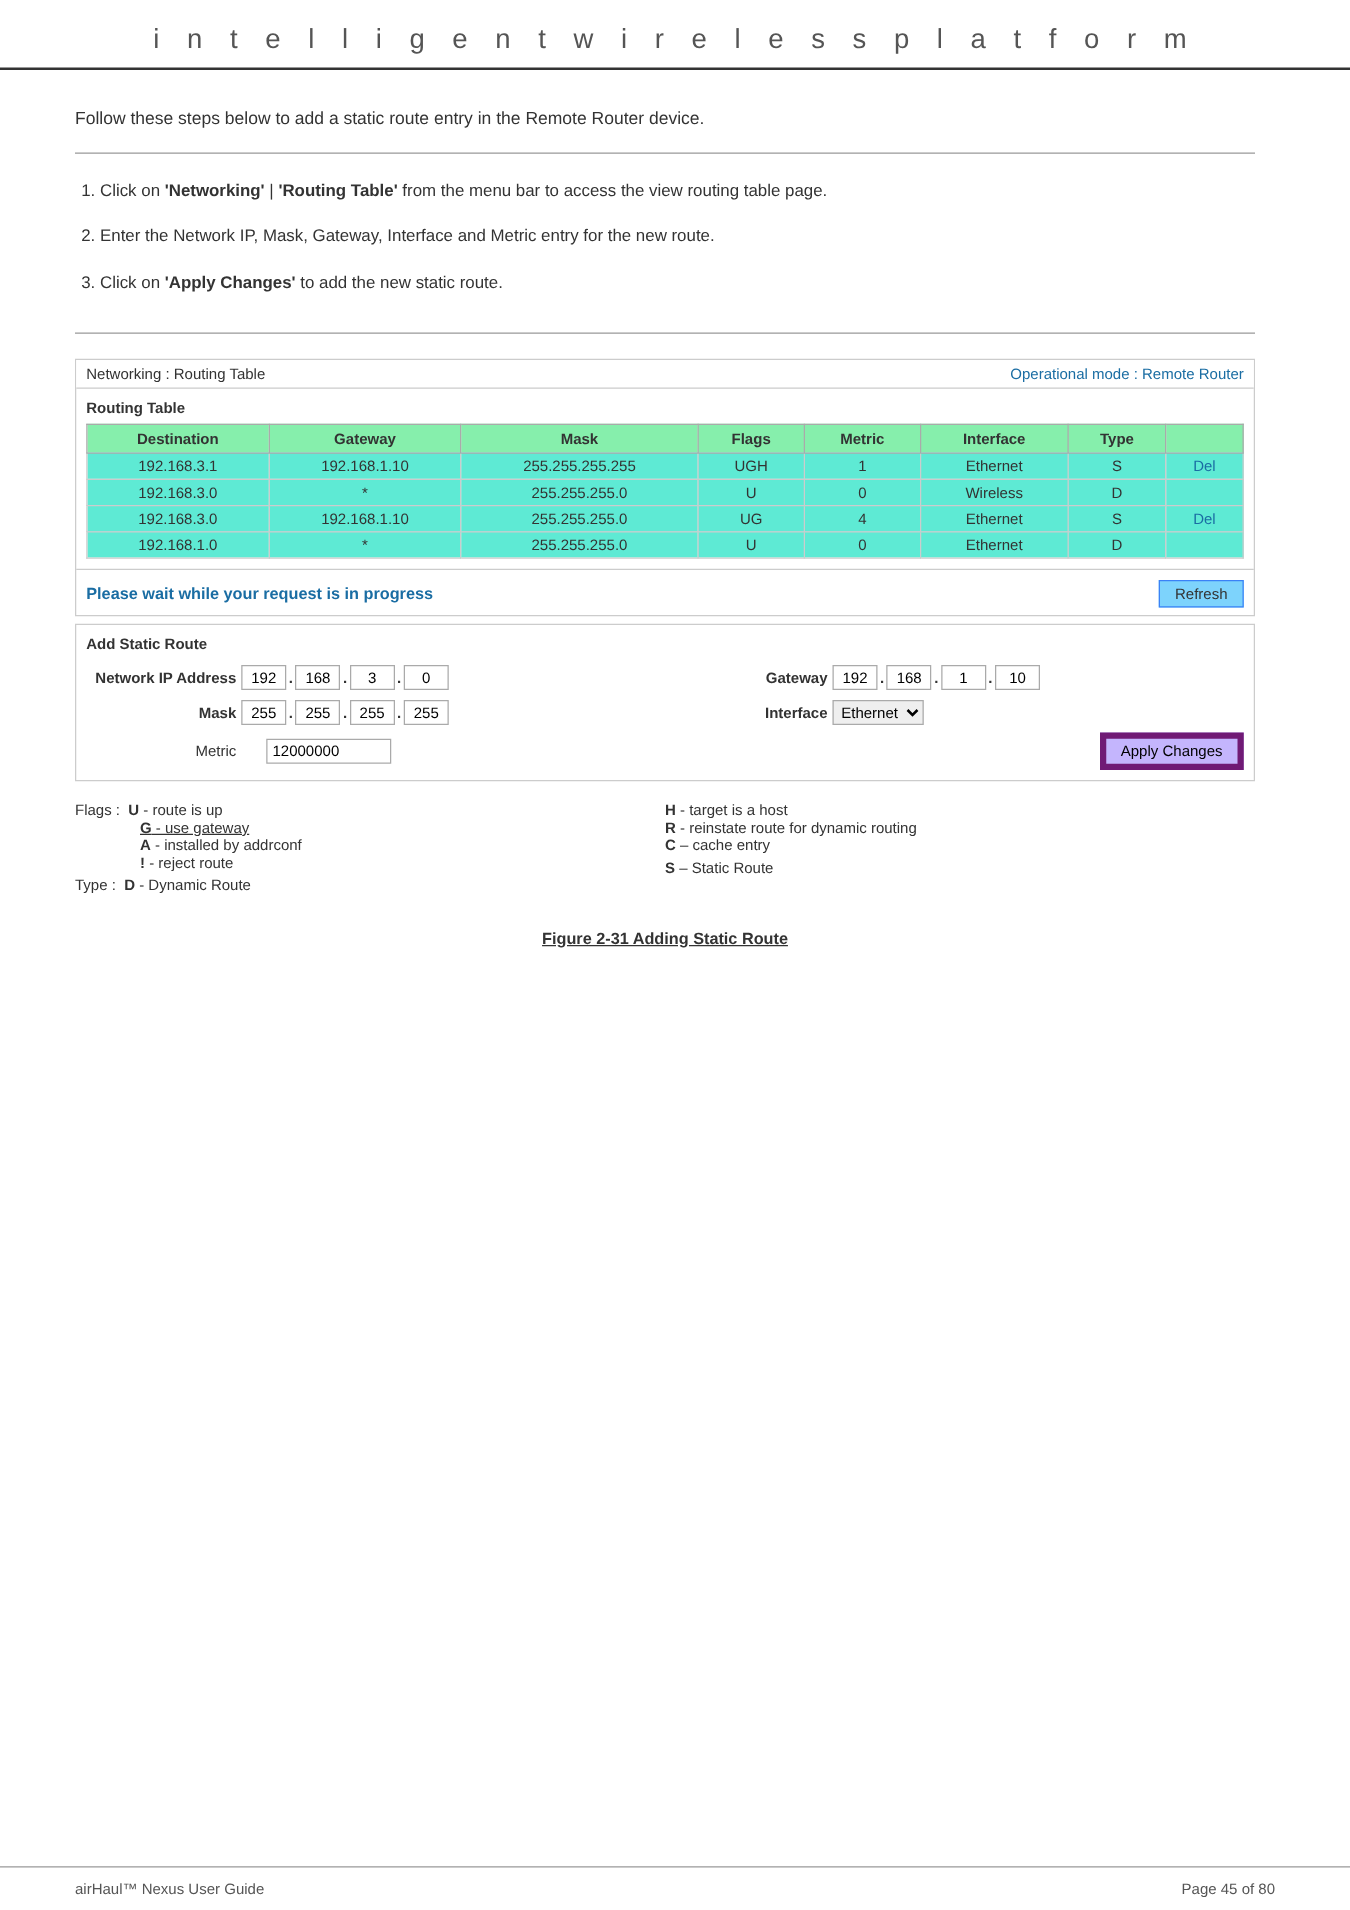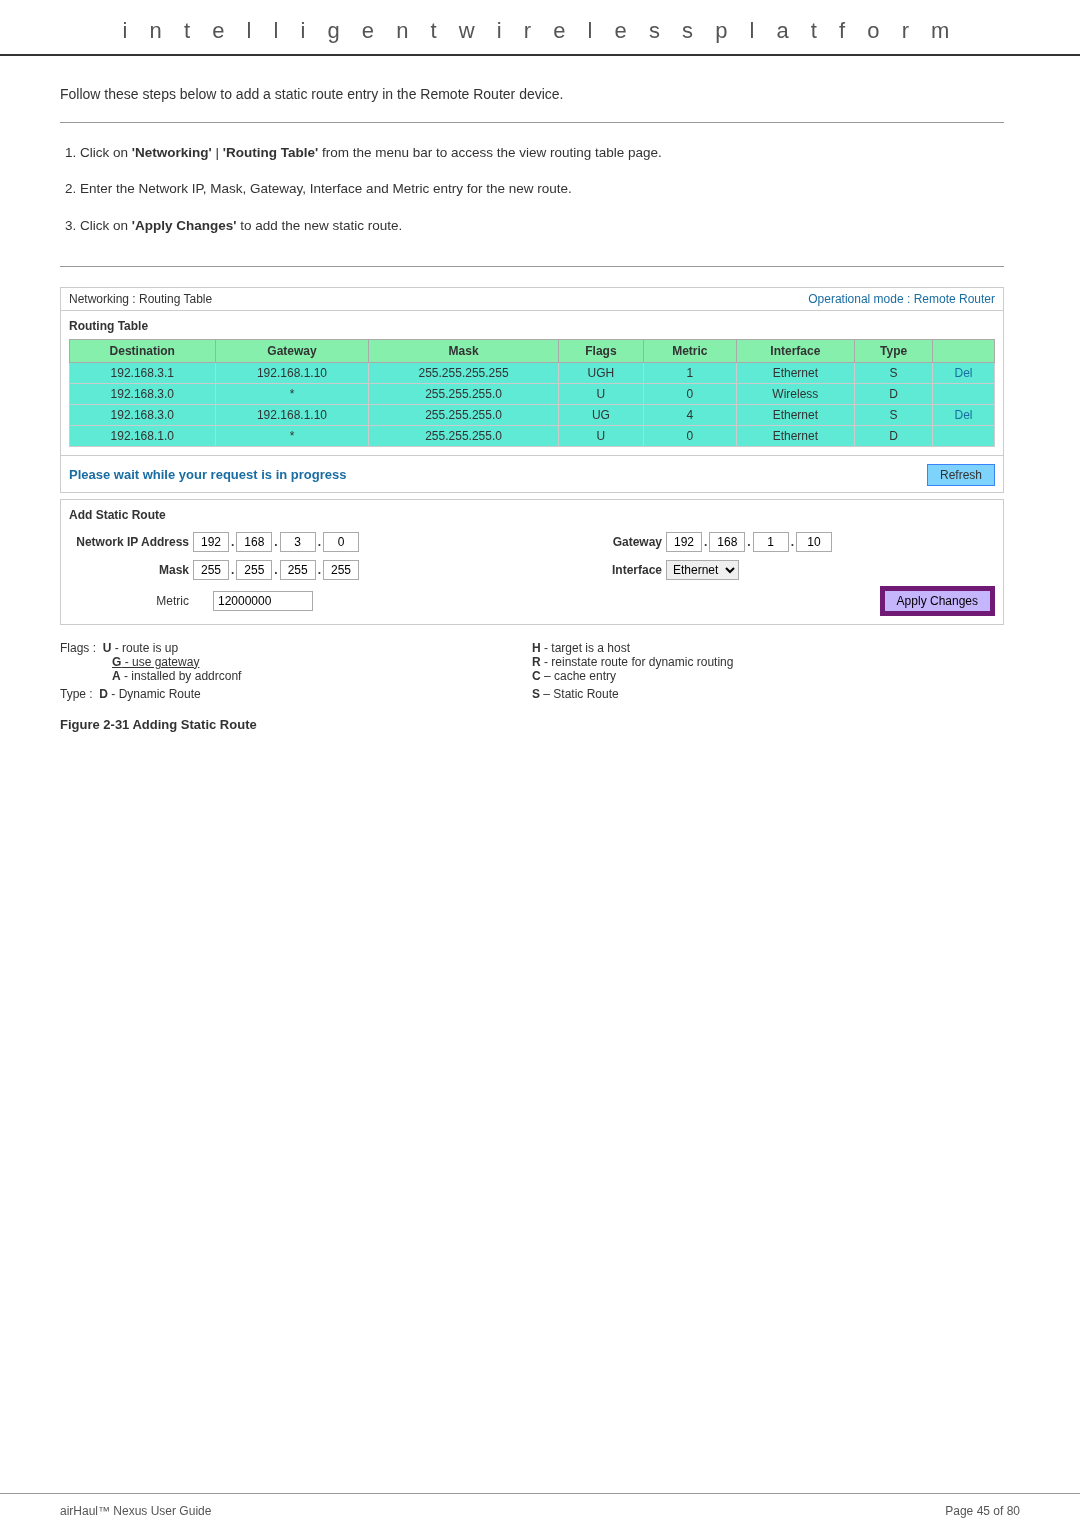--- a/index.html
+++ b/index.html
@@ -206,23 +206,25 @@
       display: block;
     }
     select.interface-select {
       border: 1px solid #aaa;
       font-size: 12px;
       padding: 1px 2px;
     }
 
     
     .figure-caption {
+      text-align: center;
       font-size: 13px;
       font-weight: bold;
-      margin-top: 16px;
+      margin-top: 28px;
+      text-decoration: underline;
     }
 
     
     .footer {
       position: absolute;
       bottom: 0;
       left: 0;
       right: 0;
       border-top: 1px solid #999;
       padding: 10px 60px;
@@ -395,20 +397,21 @@
   </div>
 
   <div style="margin-top:16px; font-size:12px;">
     <div style="display:grid; grid-template-columns:1fr 1fr; gap:2px 0;">
       <div>
         <div>
           <span>Flags : &nbsp;</span><strong>U</strong><span> - route is up</span>
         </div>
         <div style="padding-left:52px;text-decoration:underline;"><strong>G</strong><span> - use gateway</span></div>
         <div style="padding-left:52px;"><strong>A</strong><span> - installed by addrconf</span></div>
+        <div style="padding-left:52px;"><strong>!</strong><span> - reject route</span></div>
         <div style="margin-top:4px;">
           <span>Type : &nbsp;</span><strong>D</strong><span> - Dynamic Route</span>
         </div>
       </div>
       <div>
         <div><strong>H</strong><span> - target is a host</span></div>
         <div><strong>R</strong><span> - reinstate route for dynamic routing</span></div>
         <div><strong>C</strong><span> – cache entry</span></div>
         <div style="margin-top:4px;"><strong>S</strong><span> – Static Route</span></div>
       </div>

